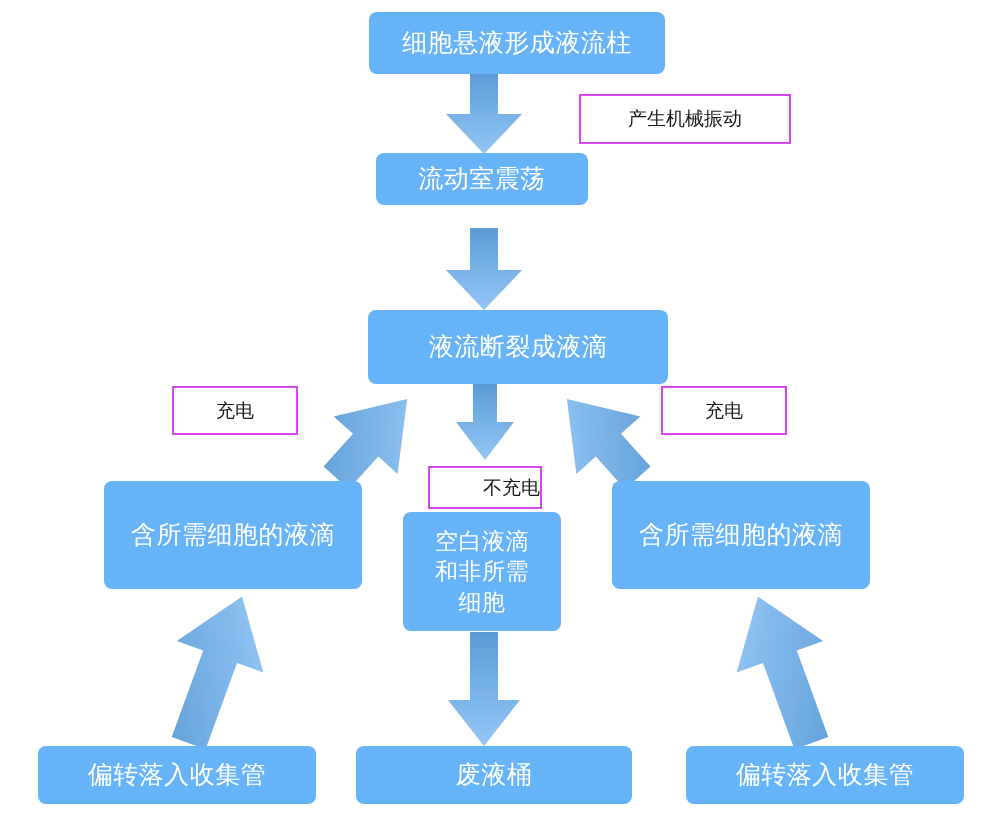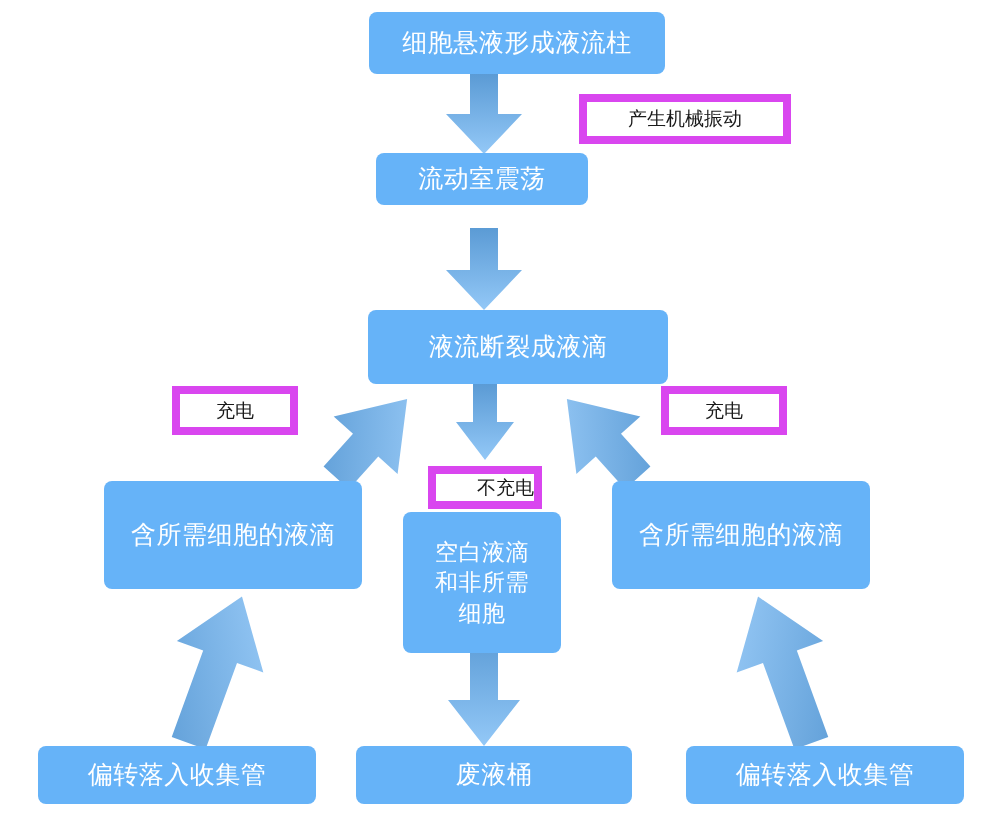--- a/index.html
+++ b/index.html
@@ -34,21 +34,21 @@
     font-family: "DejaVu Sans", "Liberation Sans", sans-serif;
   }
   .node.multiline {
     font-size: 23px;
     line-height: 1.32;
     white-space: pre-line;
   }
   .label-box {
     position: absolute;
     background: #ffffff;
-    border: 8px solid #d946ef;
+    border: 2px solid #d946ef;
     color: #1a1a1a;
     display: flex;
     align-items: center;
     justify-content: center;
     text-align: center;
     font-size: 19px;
     box-sizing: border-box;
     font-family: "DejaVu Sans", "Liberation Sans", sans-serif;
   }
   .arrow {
@@ -144,21 +144,21 @@
   </div>
 
   <div class="node" style="left:324px; top:310px; width:300px; height:74px;margin-left:44px;">
     <span>液流断裂成液滴</span>
   </div>
 
   <div class="node" style="left:104px; top:481px; width:258px; height:108px;">
     <span>含所需细胞的液滴</span>
   </div>
 
-  <div class="node multiline" style="left:403px; top:512px; width:158px; height:141px;">
+  <div class="node multiline" style="left:403px; top:512px; width:158px; height:119px;">
     <span>空白液滴
 和非所需
 细胞</span>
   </div>
 
   <div class="node" style="left:612px; top:481px; width:258px; height:108px;">
     <span>含所需细胞的液滴</span>
   </div>
 
   <div class="node" style="left:38px; top:746px; width:278px; height:58px;">

